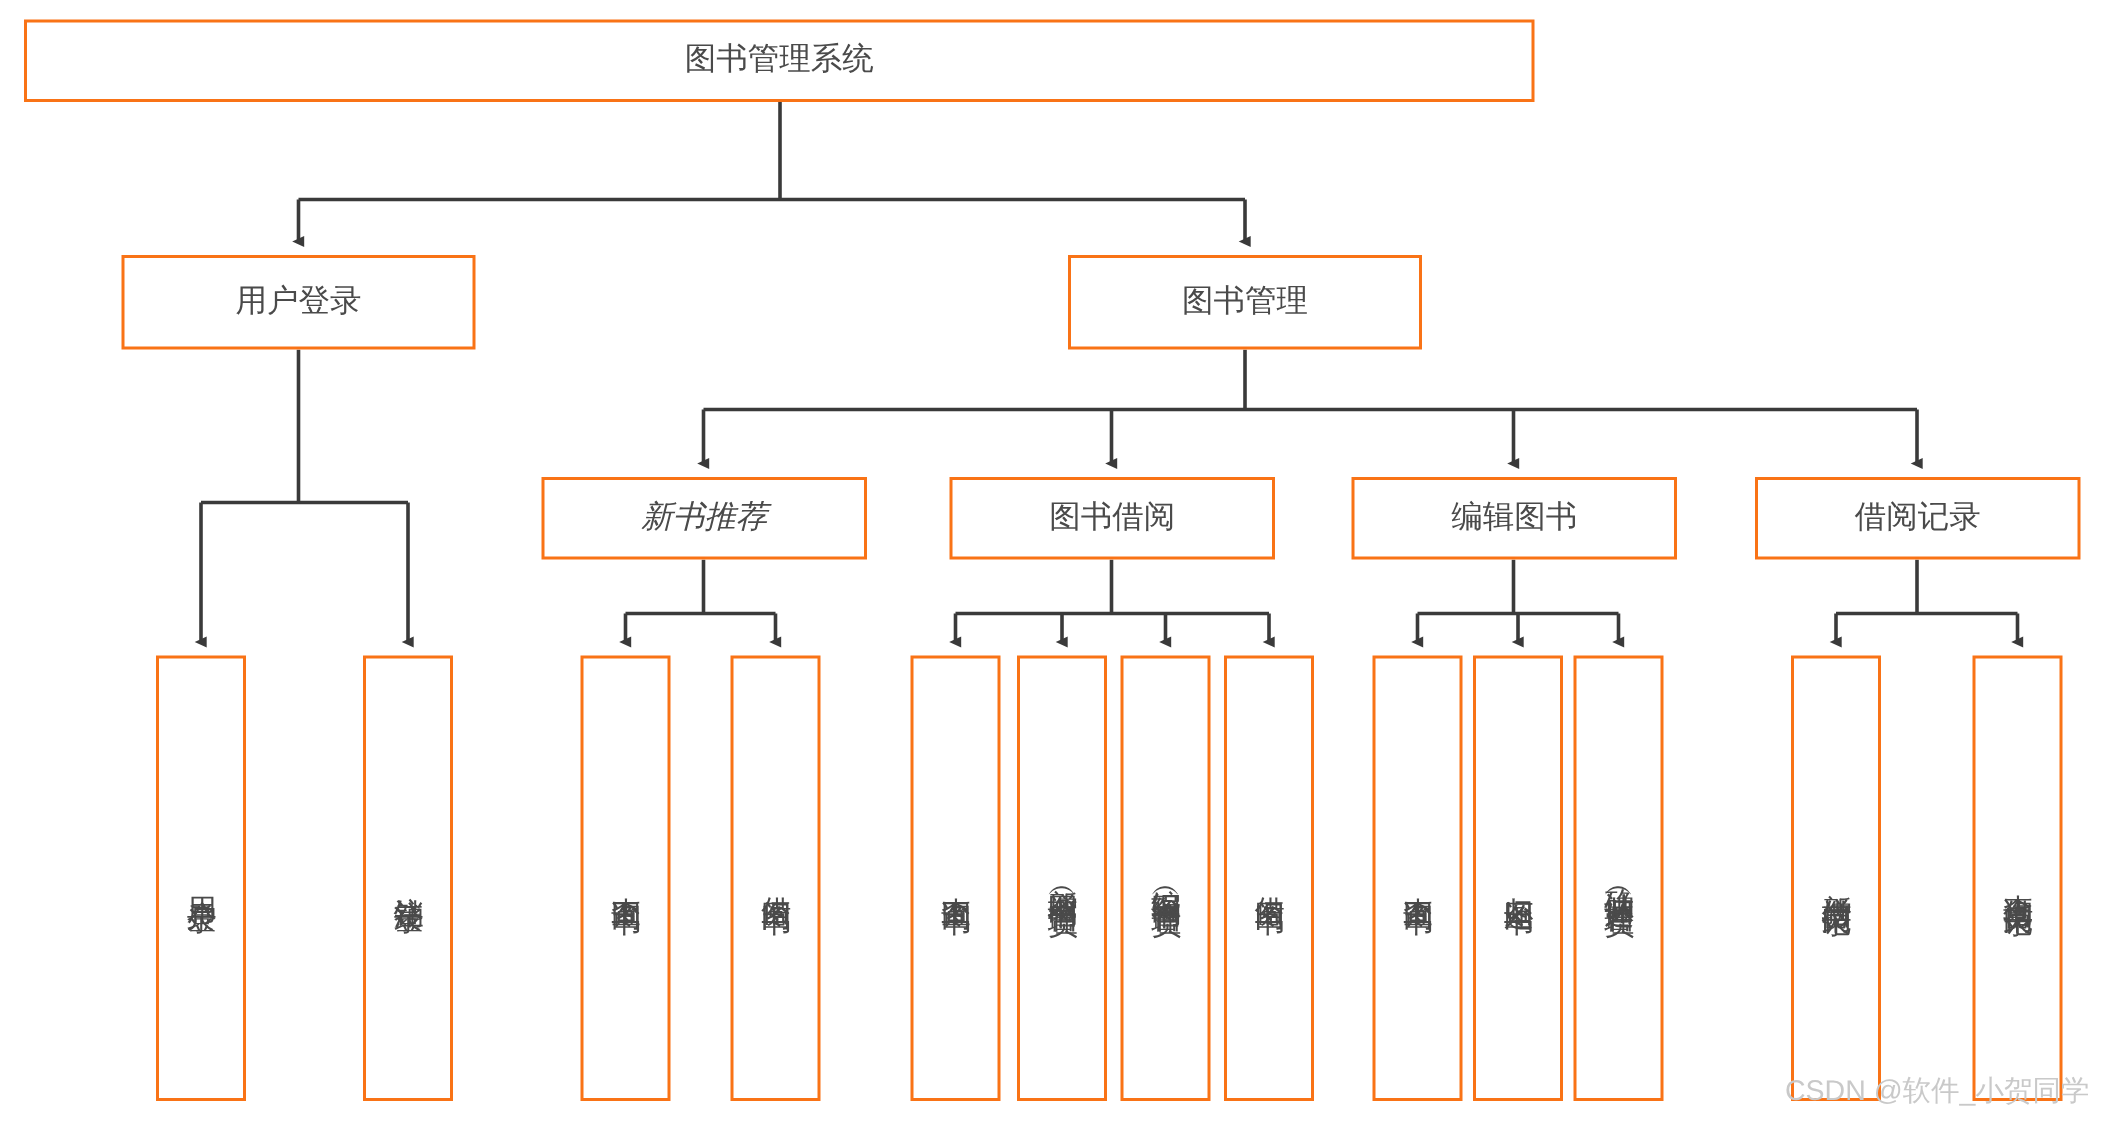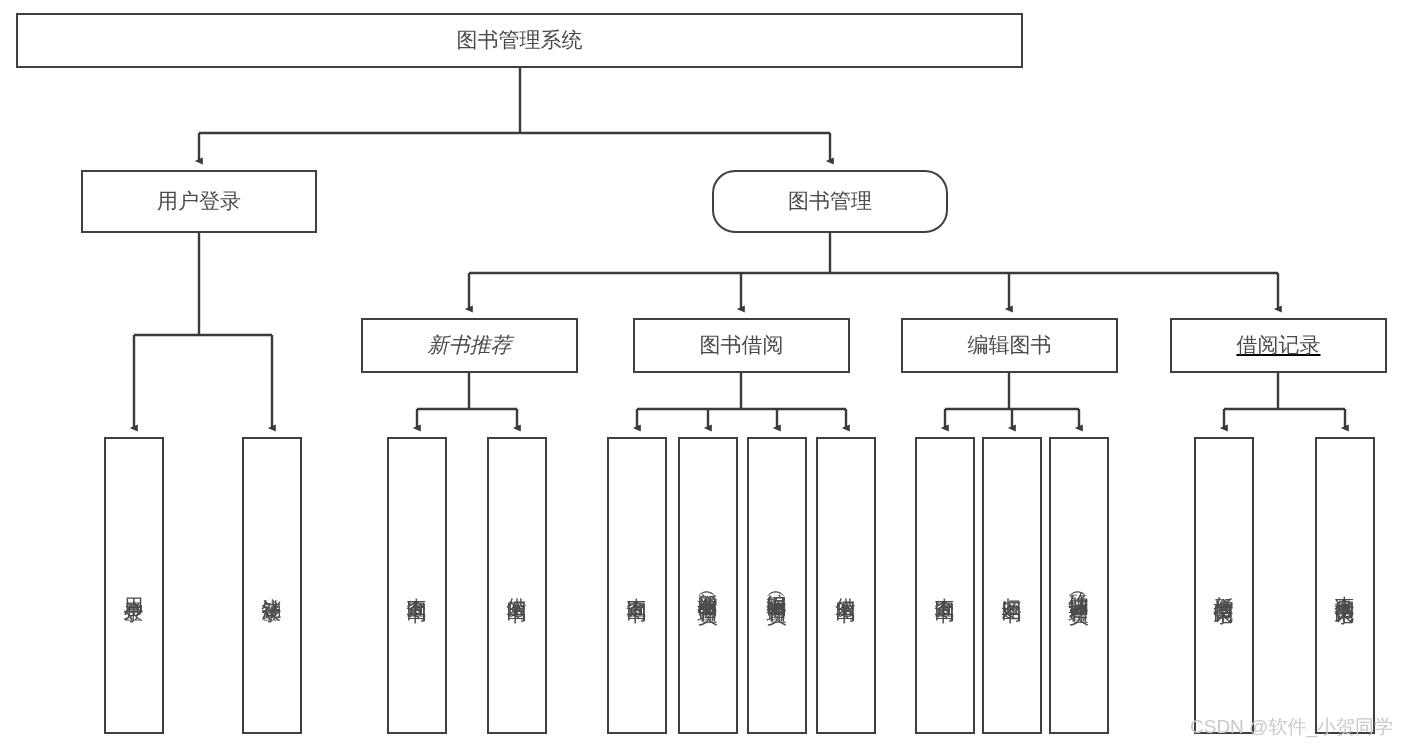--- a/index.html
+++ b/index.html
@@ -21,21 +21,21 @@
     position: absolute;
     left: 0;
     top: 0;
     width: 1405px;
     height: 747px;
   }
   .node-box {
     position: absolute;
     box-sizing: border-box;
     background: #ffffff;
-    border: 2px solid #404040;
+    border: 2px solid #f97316;
     display: flex;
     align-items: center;
     justify-content: center;
     overflow: hidden;
   }
   .node-label {
     color: #4a4a4a;
     text-align: center;
     line-height: 1.18;
     white-space: nowrap;
@@ -118,33 +118,33 @@
       </g>
   </svg>
 
   <div id="node-layer">
       <div class="node-box node-root node-horizontal" style="left: 16px; top: 13px; width: 1007px; height: 55px;">
         <div class="node-label">图书管理系统</div>
       </div>
       <div class="node-box node-level2 node-horizontal" style="left: 81px; top: 170px; width: 236px; height: 63px;">
         <div class="node-label">用户登录</div>
       </div>
-      <div class="node-box node-level2 node-horizontal" style="left: 712px; top: 170px; width: 236px; height: 63px; border-radius: 23px;">
+      <div class="node-box node-level2 node-horizontal" style="left: 712px; top: 170px; width: 236px; height: 63px;">
         <div class="node-label">图书管理</div>
       </div>
       <div class="node-box node-level3 node-horizontal" style="left: 361px; top: 318px; width: 217px; height: 55px; font-style: italic;">
         <div class="node-label">新书推荐</div>
       </div>
       <div class="node-box node-level3 node-horizontal" style="left: 633px; top: 318px; width: 217px; height: 55px;">
         <div class="node-label">图书借阅</div>
       </div>
       <div class="node-box node-level3 node-horizontal" style="left: 901px; top: 318px; width: 217px; height: 55px;">
         <div class="node-label">编辑图书</div>
       </div>
-      <div class="node-box node-level3 node-horizontal" style="left: 1170px; top: 318px; width: 217px; height: 55px; text-decoration: underline;">
+      <div class="node-box node-level3 node-horizontal" style="left: 1170px; top: 318px; width: 217px; height: 55px;">
         <div class="node-label">借阅记录</div>
       </div>
       <div class="node-box node-leaf node-vertical v-center" style="left: 104px; top: 437px; width: 60px; height: 297px;">
         <div class="node-label">用户登录</div>
       </div>
       <div class="node-box node-leaf node-vertical v-center" style="left: 242px; top: 437px; width: 60px; height: 297px;">
         <div class="node-label">注销登录</div>
       </div>
       <div class="node-box node-leaf node-vertical v-center" style="left: 387px; top: 437px; width: 60px; height: 297px;">
         <div class="node-label">查询图书</div>

